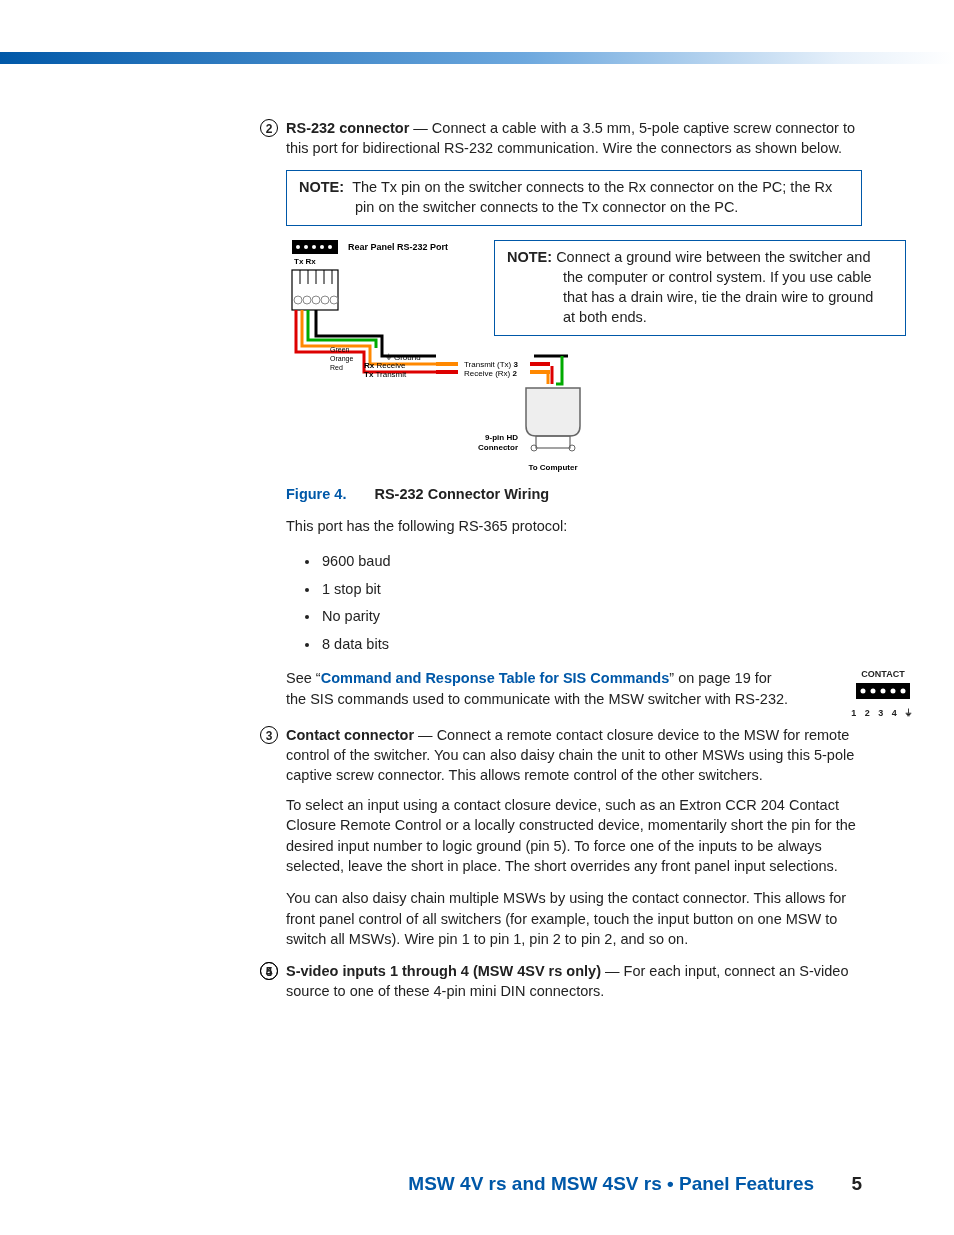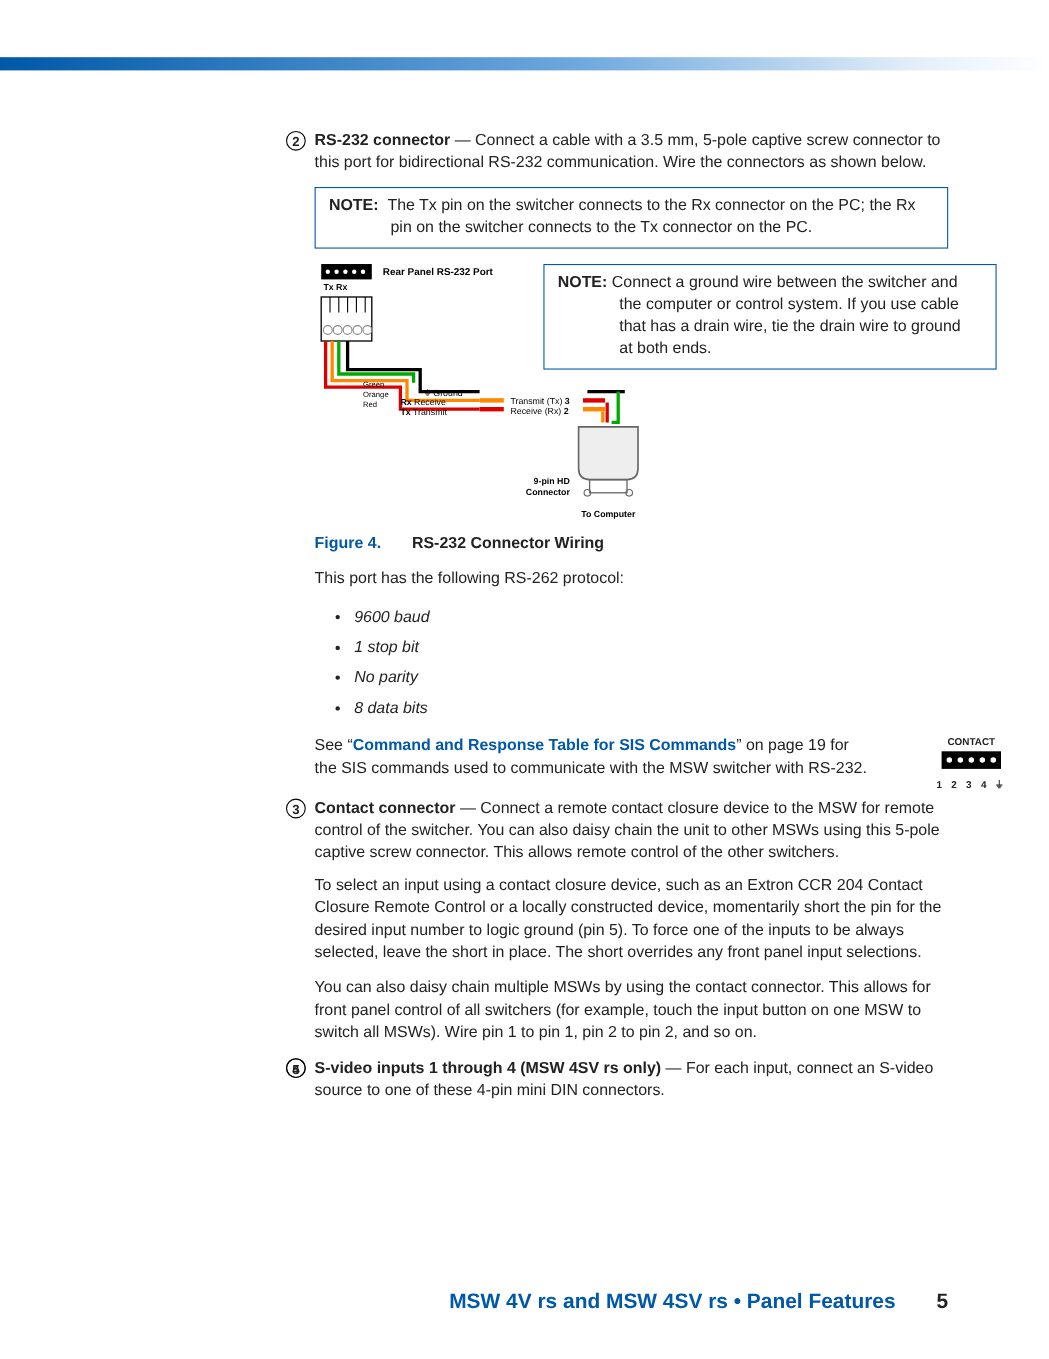--- a/index.html
+++ b/index.html
@@ -58,21 +58,21 @@
     margin: 6px 0 10px 26px;
     position: relative;
     height: 236px;
   }
   .diagram-area svg { position: absolute; left: 0; top: 0; }
   .note-right { position: absolute; left: 208px; top: 0; }
   .fig-cap { margin: 6px 0 14px 26px; font-weight: 700; }
   .fig-label { color: #0058a8; font-weight: 700; margin-right: 24px; }
   .para { margin: 0 0 12px 26px; line-height: 1.4; }
   .bullets { list-style: disc; margin: 0 0 10px 26px; padding-left: 34px; line-height: 1.9; }
-  .bullets li { padding-left: 2px; font-style: italic; }
+  .bullets li { padding-left: 2px; }
   .link { color: #0058a8; font-weight: 700; }
   .contact-figure {
     position: absolute;
     right: -56px;
     top: 0;
     width: 70px;
     text-align: center;
     font-size: 9px;
     font-weight: 700;
   }
@@ -183,21 +183,21 @@
           </span>
         </div>
       </div>
     </div>
 
     <div class="fig-cap">
       <span class="fig-label">Figure 4.</span>
       <span>RS-232 Connector Wiring</span>
     </div>
 
-    <div class="para">This port has the following RS-262 protocol:</div>
+    <div class="para">This port has the following RS-365 protocol:</div>
     <ul class="bullets">
       <li>9600 baud</li>
       <li>1 stop bit</li>
       <li>No parity</li>
       <li>8 data bits</li>
     </ul>
 
     <div class="see-block">
       <span>See “</span><span class="link">Command and Response Table for SIS Commands</span><span>” on page 19 for the SIS commands used to communicate with the MSW switcher with RS-232.</span>
 

